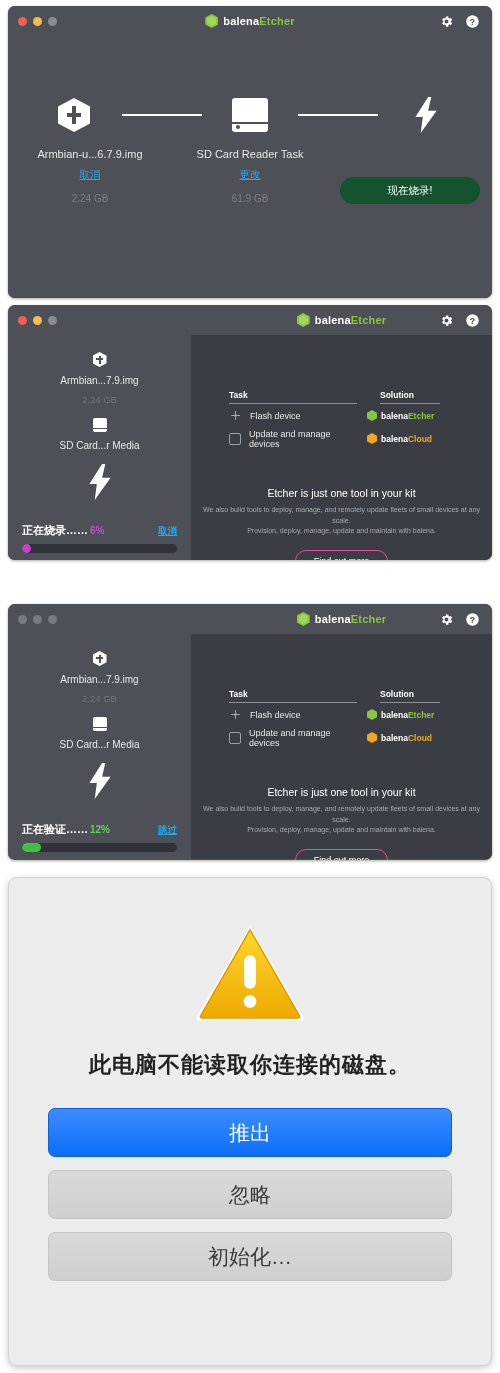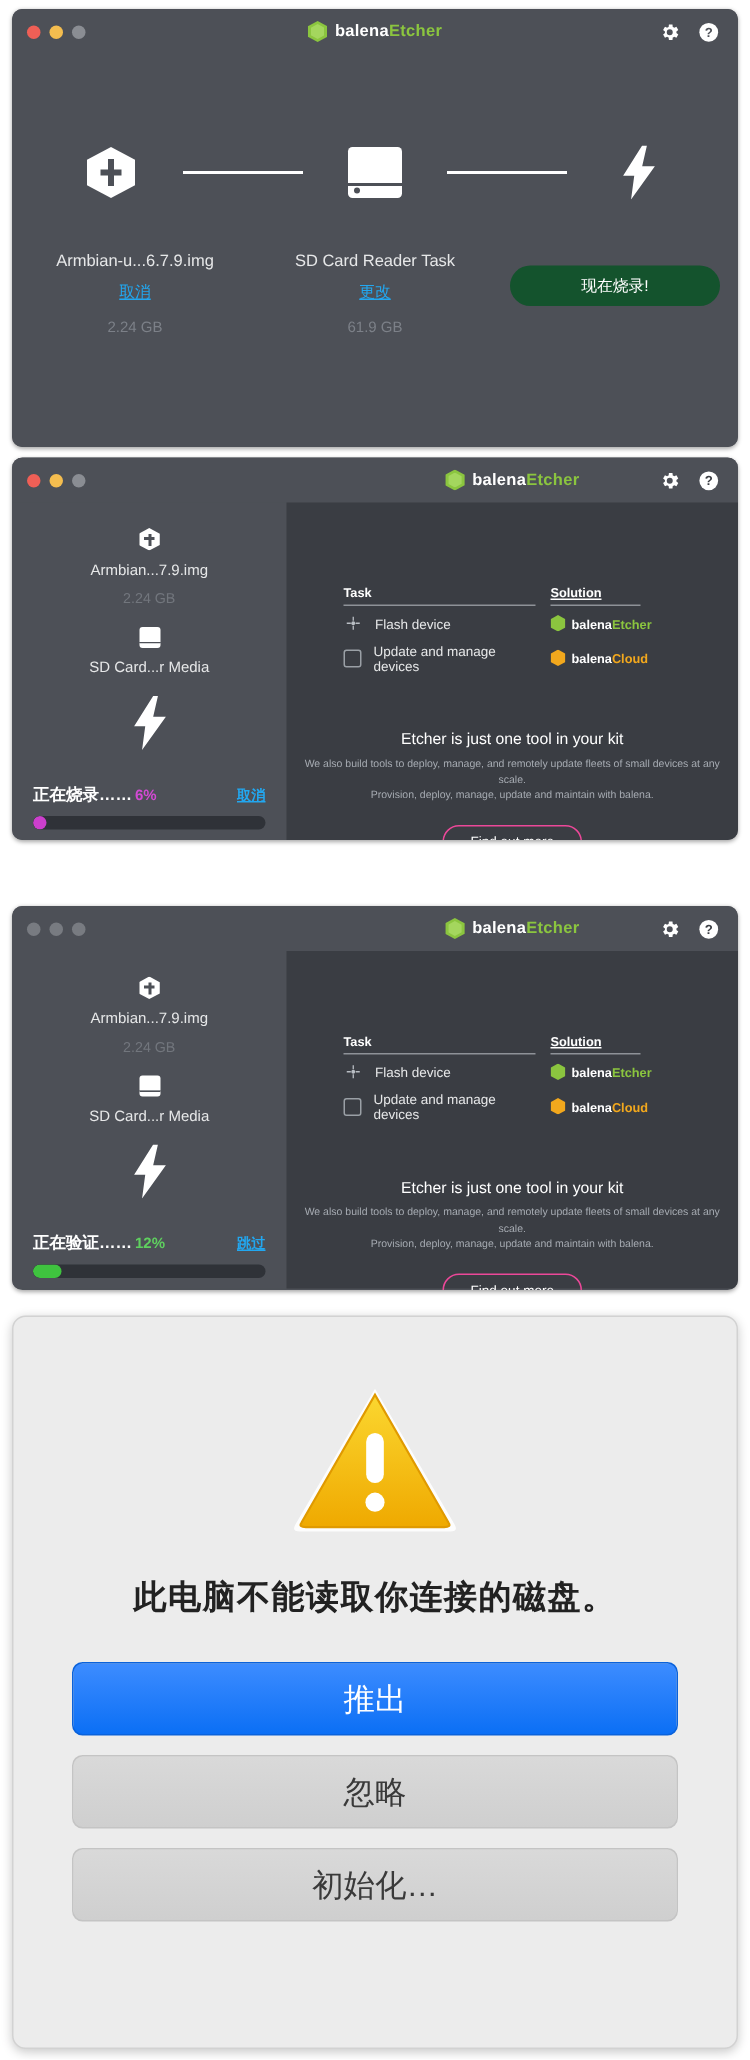--- a/index.html
+++ b/index.html
@@ -92,21 +92,21 @@
     position:absolute; left:4px; top:27px; width:4px; height:4px; border-radius:50%;
     background:#4d5057;
   }
 
   .bolt { width: 26px; height: 36px; }
 
   .step-labels {
     position: absolute; top: 112px; left: 0; right: 0;
     display: flex; align-items: flex-start; justify-content: center;
   }
-  .col { width: 160px; text-align: center; margin-top: 20px; }
+  .col { width: 160px; text-align: center; }
   .col .name { color: #e6e7e8; font-size: 11px; }
   .col .link { color: #22a7f0; font-size: 10.5px; margin-top: 8px; text-decoration: underline; }
   .col .size { color: #7c8088; font-size: 10px; margin-top: 11px; }
   .flash-btn {
     width: 140px; height: 27px; border-radius: 14px; background: #14532d;
     color: #ffffff; font-size: 10.5px; display:flex; align-items:center; justify-content:center;
     border: none; cursor: pointer; font-family: Liberation Sans, sans-serif;
   }
   .btn-col { width: 160px; display:flex; justify-content:center; padding-top: 29px; }
 
@@ -141,21 +141,21 @@
   .prog-fill { height: 100%; border-radius: 5px; }
   .prog-fill.magenta { background: #cc3fcc; }
   .prog-fill.green { background: #3fc33f; }
   .prog-foot { display: flex; gap: 14px; margin-top: 7px; color: #5c6068; font-size: 9px; }
 
   
   .task-table { position: absolute; left: 38px; top: 55px; width: 212px; }
   .tt-head { display: flex; }
   .tt-head .th { color: #ffffff; font-size: 8.5px; font-weight: bold; padding-bottom: 3px; border-bottom: 1px solid #8e9298; }
   .tt-head .th.task { width: 128px; }
-  .tt-head .th.sol { width: 60px; margin-left: 10px; text-decoration: underline; }
+  .tt-head .th.sol { width: 60px; margin-left: 23px; }
   .tt-row { display: flex; align-items: center; height: 23px; }
   .tt-row .c1 { width: 128px; display: flex; align-items: center; gap: 8px; }
   .tt-row .c2 { width: 72px; margin-left: 10px; display:flex; align-items:center; gap:4px; }
   .tt-label { color: #e6e7e8; font-size: 9px; }
   .spark { width: 13px; height: 13px; flex:none; }
   .chk-box { width: 12px; height: 12px; border: 1.2px solid #9aa0a6; border-radius: 2px; flex:none; }
   .sol-cube {
     width: 10px; height: 11px; flex:none;
     clip-path: polygon(50% 0%, 100% 25%, 100% 75%, 50% 100%, 0% 75%, 0% 25%);
   }

